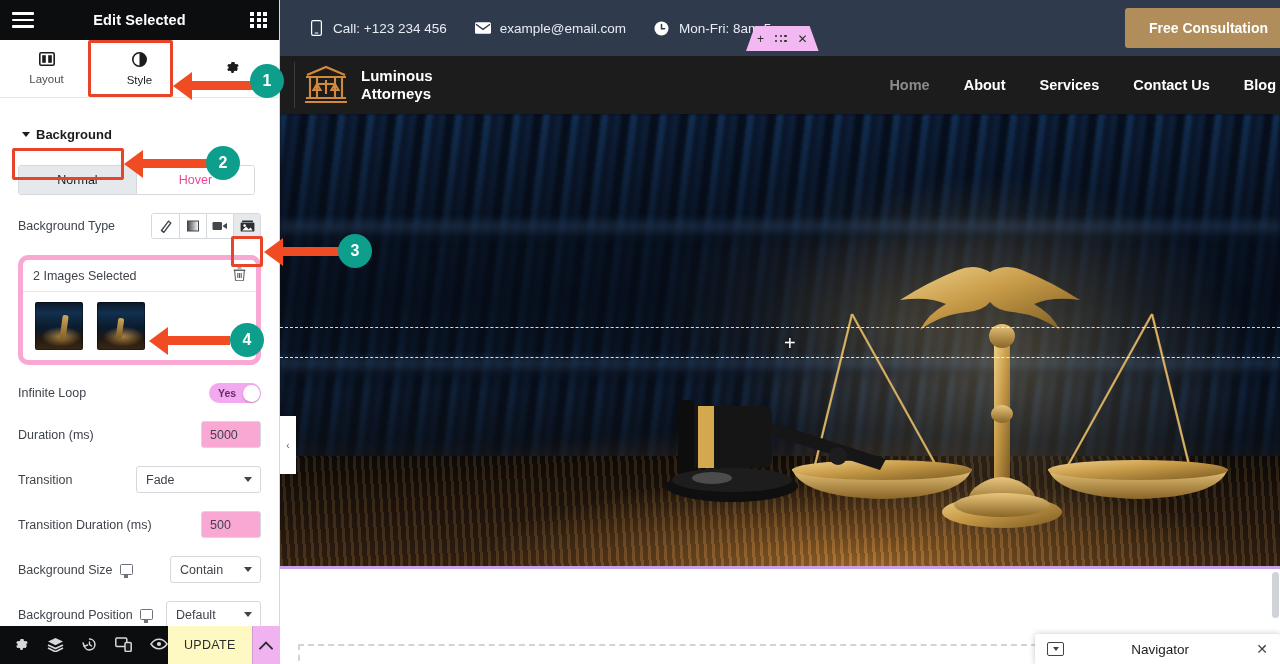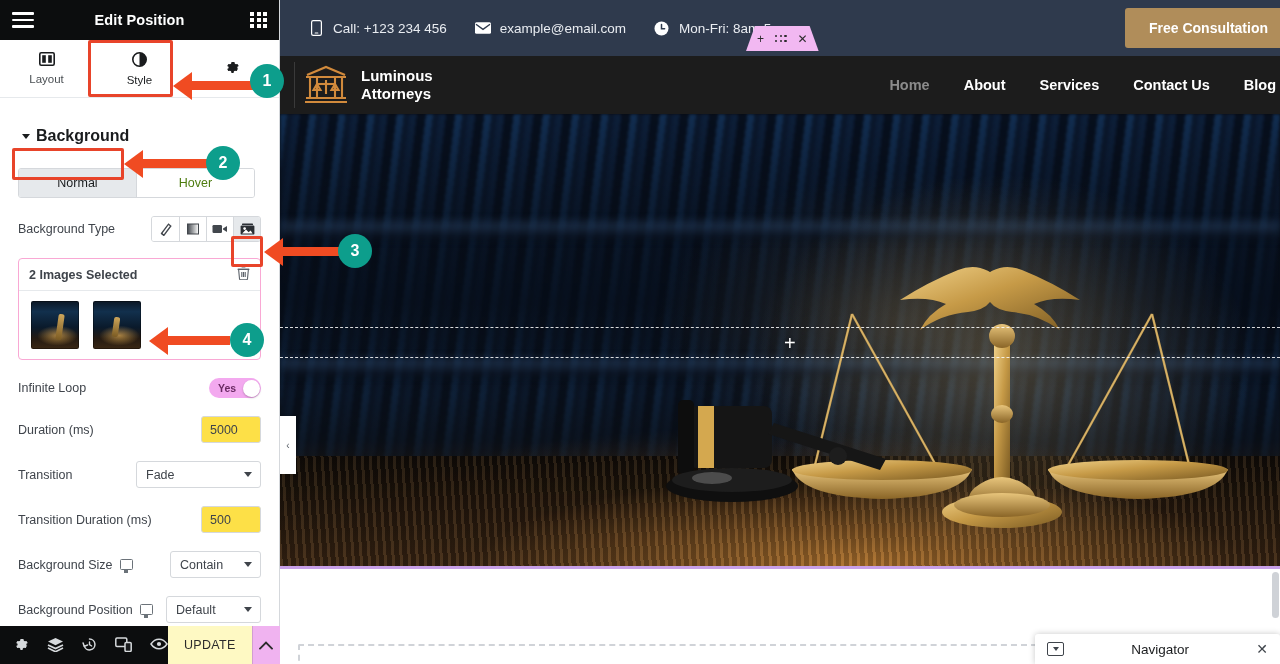--- a/index.html
+++ b/index.html
@@ -44,53 +44,53 @@
     justify-content: center; gap: 5px; cursor: pointer;
     color: #4a4f53; font-size: 11.5px; position: relative;
   }
   .tab .ticon { font-size: 15px; line-height: 1; color: #1a1c1e; }
   .tab.active { color: #1a1c1e; }
 
   .sect-scroll { height: calc(664px - 40px - 58px - 38px); overflow: hidden; position: relative; }
 
   .bg-accordion {
     margin: 22px 12px 0 12px; padding: 7px 10px;
-    font-size: 16px; font-weight: bold; color: #1a1c1e;
+    font-size: 13px; font-weight: bold; color: #1a1c1e;
     display: flex; align-items: center; gap: 6px;
     cursor: pointer;
   }
   .caret-dn { width: 0; height: 0; border-left: 4.5px solid transparent; border-right: 4.5px solid transparent; border-top: 5.5px solid #1a1c1e; }
 
   .seg {
     margin: 16px 24px 0 18px; height: 30px; display: flex;
     border: 1px solid #d5d8dc; border-radius: 3px; overflow: hidden;
   }
   .seg div {
     flex: 1; display: flex; align-items: center; justify-content: center;
-    font-size: 12.5px; color: #4d7c0f; cursor: pointer; background: #fff;
+    font-size: 12.5px; color: #ec4899; cursor: pointer; background: #fff;
   }
   .seg div.on { background: #e6e9ec; color: #1a1c1e; }
   .seg div + div { border-left: 1px solid #d5d8dc; }
 
   .row { display: flex; align-items: center; padding: 0 18px; margin-top: 18px; }
   .row .lbl { font-size: 12.5px; color: #3f444b; flex: 1; display:flex; align-items:center; gap:7px;}
   .mon { width: 13px; height: 11px; border: 1.6px solid #6b7279; border-radius: 1.5px; position: relative; display:inline-block;}
   .mon::after{content:"";position:absolute;left:3.5px;bottom:-4px;width:4px;height:3px;background:#6b7279;}
 
   .bgtype {
     display: flex; border: 1px solid #d5d8dc; border-radius: 3px; overflow: hidden; height: 26px;
   }
   .bgtype div {
     width: 27px; display:flex; align-items:center; justify-content:center;
     background:#fff; cursor:pointer; font-size: 12px; color:#42474d;
   }
   .bgtype div + div { border-left: 1px solid #d5d8dc; }
   .bgtype div.on { background: #e6e9ec; }
 
-  .imgbox { margin: 16px 18px 0 18px; border: 1px solid #f9a8d4; border-radius: 4px; font-weight: bold; }
+  .imgbox { margin: 16px 18px 0 18px; border: 5px solid #f9a8d4; border-radius: 10px; }
   .imgbox .hd {
     display:flex; align-items:center; justify-content:space-between;
     padding: 7px 10px; font-size: 12.5px; color: #3f444b;
     border-bottom: 1px solid #e6e9ec;
   }
   .trash { cursor:pointer; font-size: 13px; color: #5b6169; }
   .thumbs { display:flex; gap: 14px; padding: 10px 12px; }
   .thumb {
     width: 48px; height: 48px; border-radius: 2px; cursor:pointer;
     background:
@@ -111,21 +111,21 @@
   .toggle {
     width: 52px; height: 20px; border-radius: 11px; background: #f3a9ef;
     display:flex; align-items:center; justify-content:flex-start; cursor:pointer;
     position: relative;
   }
   .toggle span { font-size: 10.5px; color:#6a2a63; margin-left: 9px; font-weight:600; }
   .toggle i { position:absolute; right:1.5px; top:1.5px; width:17px; height:17px; border-radius:50%; background:#fff; box-shadow:0 1px 2px rgba(0,0,0,.25);}
 
   .txtin {
     width: 60px; height: 27px; border: 1px solid #d5d8dc; border-radius: 3px;
-    font-size: 12.5px; color: #3f444b; padding: 0 8px; outline: none; background:#fde047;
+    font-size: 12.5px; color: #3f444b; padding: 0 8px; outline: none; background:#f9a8d4;
     font-family: "Liberation Sans", sans-serif;
   }
   .sel {
     height: 27px; border: 1px solid #d5d8dc; border-radius: 3px;
     font-size: 12.5px; color: #3f444b; padding: 0 22px 0 9px; background: #fff;
     display:flex; align-items:center; cursor:pointer; position: relative; white-space:nowrap;
   }
   .sel .cv { position:absolute; right: 8px; width:0;height:0;
     border-left:4.5px solid transparent;border-right:4.5px solid transparent;border-top:5.5px solid #3f444b;}
 
@@ -437,21 +437,21 @@
   </div>
 
   <div class="panel">
 
     <div class="panel-header">
       <div class="ham">
           <i></i>
           <i></i>
           <i></i>
         </div>
-      <div class="panel-title">Edit Position</div>
+      <div class="panel-title">Edit Selected</div>
       <div class="grid9">
         <i></i>
           <i></i>
           <i></i>
           <i></i>
           <i></i>
           <i></i>
           <i></i>
           <i></i>
           <i></i>

